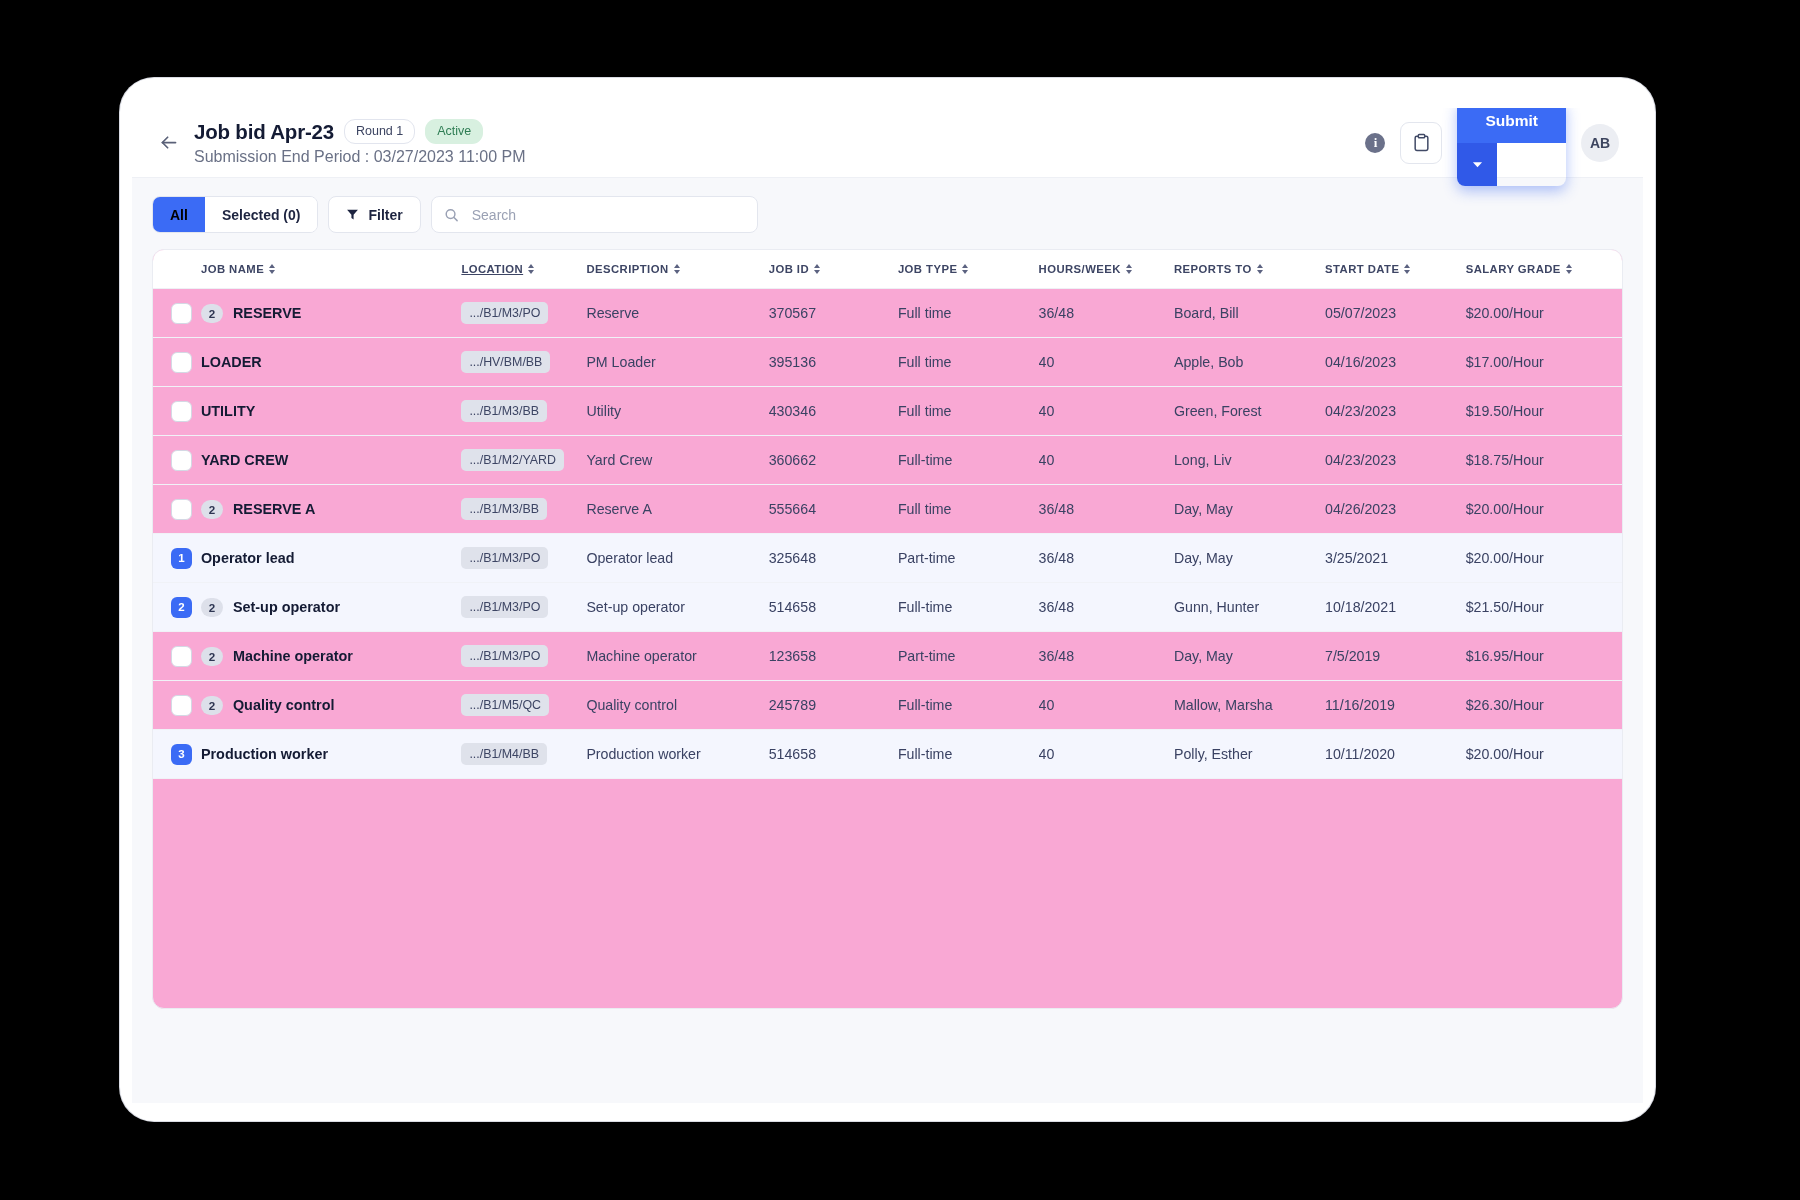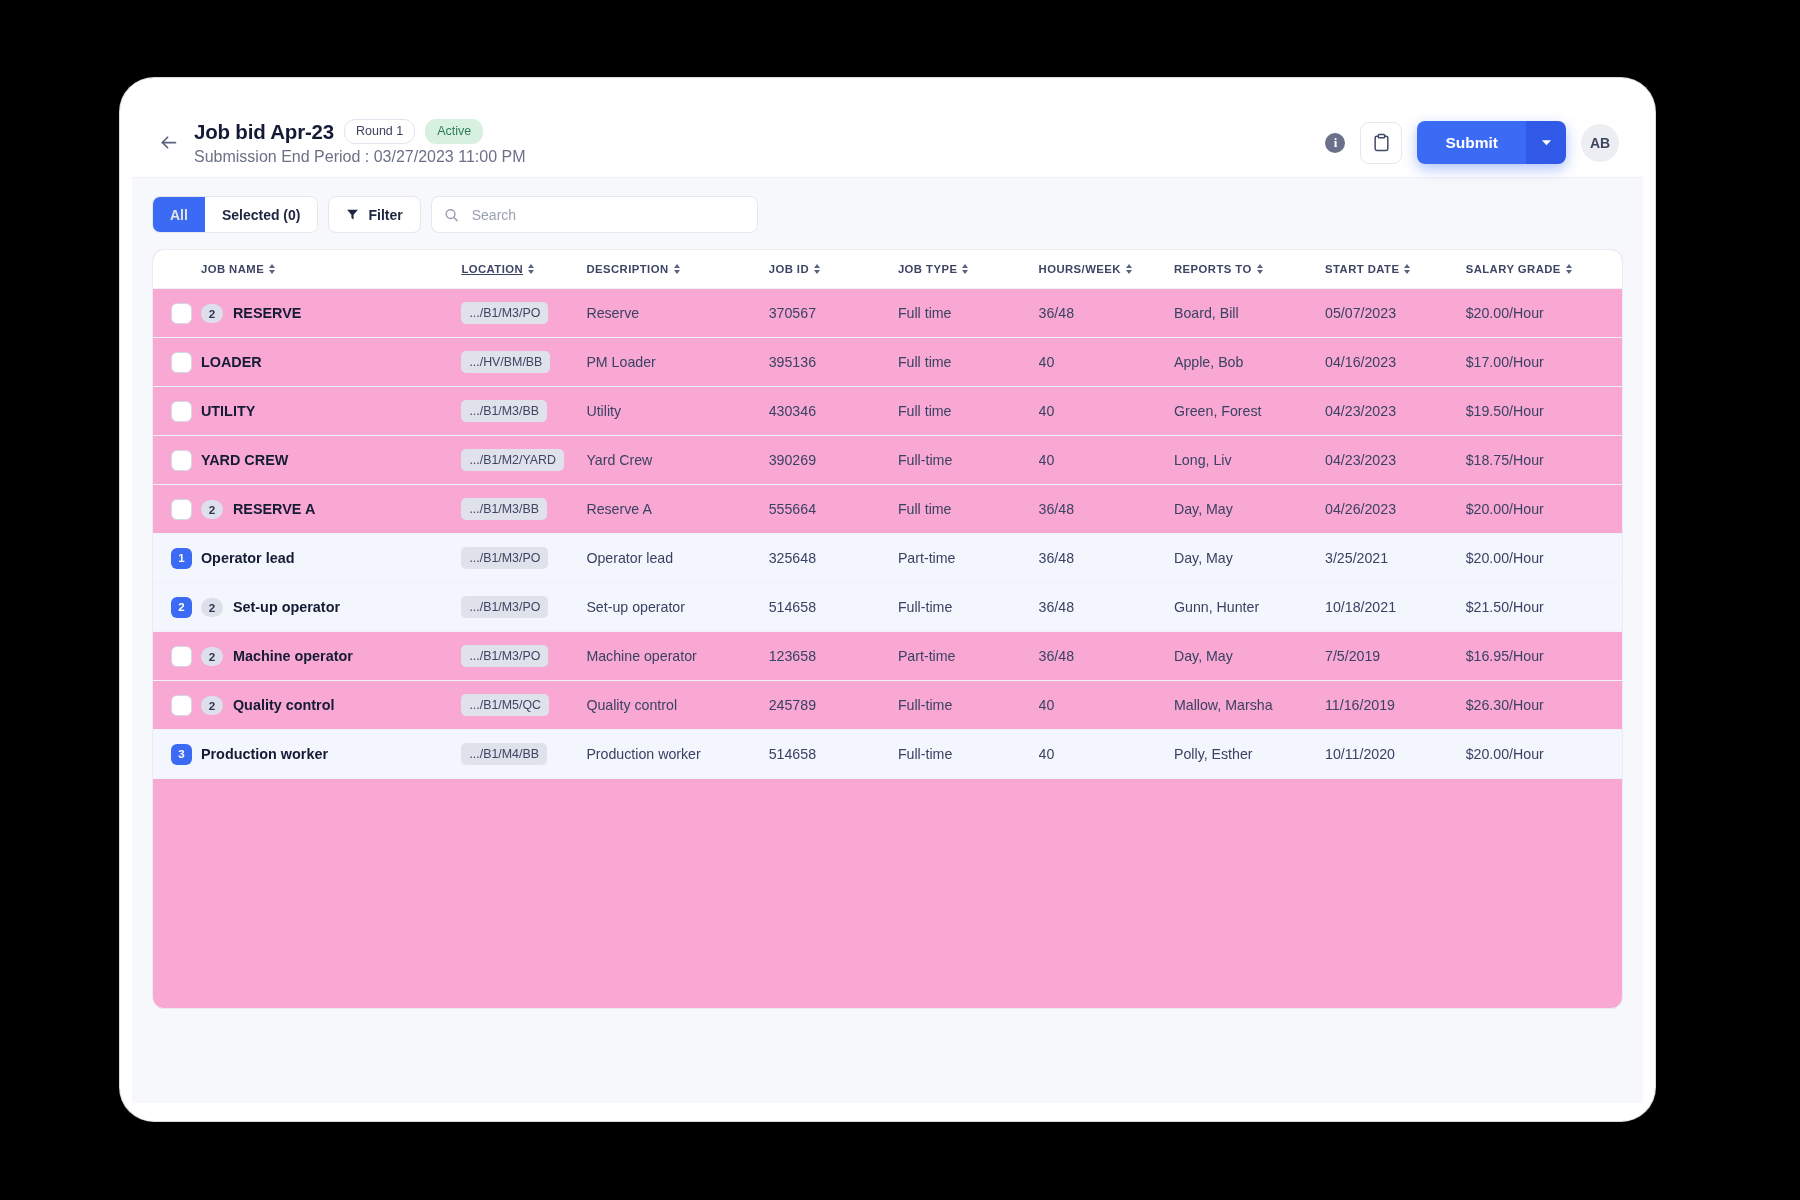--- a/index.html
+++ b/index.html
@@ -81,20 +81,21 @@
   #clipboard-button {
     width: 42px; height: 42px;
     border: 1px solid #e3e6ee; border-radius: 9px;
     background: #fff; display: flex; align-items: center; justify-content: center;
     color: #414a66; cursor: pointer;
   }
   #submit-group {
     display: flex; align-items: stretch;
     border-radius: 8px; overflow: hidden;
     box-shadow: 0 5px 14px rgba(48,94,242,0.38);
+    flex-direction: column;
   }
   #submit-button {
     background: #3b6bf5; color: #ffffff;
     font-size: 15.5px; font-weight: 600;
     border: none; padding: 0 28px; height: 43px;
     cursor: pointer; font-family: inherit;
   }
   #submit-dropdown-toggle {
     background: #3059e8; color: #fff;
     border: none; width: 40px; height: 43px;
@@ -122,21 +123,21 @@
     display: flex; align-items: stretch;
     border: 1px solid #e3e6ee; border-radius: 8px;
     overflow: hidden; background: #fff; height: 37px;
   }
   .toggle-btn {
     font-size: 14px; font-weight: 600;
     padding: 0 17px; border: none; background: #fff; color: #1d2440;
     cursor: pointer; font-family: inherit;
     display: flex; align-items: center;
   }
-  .toggle-btn.active { background: #3b6bf5; color: #e5e5e5; }
+  .toggle-btn.active { background: #3b6bf5; color: #000000; }
   #filter-button {
     height: 37px; display: flex; align-items: center; gap: 9px;
     padding: 8px 17px; background: #fff;
     border: 1px solid #e3e6ee; border-radius: 8px;
     font-size: 14px; font-weight: 600; color: #1d2440;
     cursor: pointer; font-family: inherit;
   }
   #search-wrap {
     position: relative; width: 327px; height: 37px;
   }
@@ -450,21 +451,21 @@
                 <td class="col-check">
                   <div class="checkbox"></div>
                 </td>
                 <td class="col-name">
                   <div class="name-cell">
                     <span class="job-name">YARD CREW</span>
                   </div>
                 </td>
                 <td class="col-loc"><span class="loc-pill">.../B1/M2/YARD</span></td>
                 <td class="col-desc">Yard Crew</td>
-                <td class="col-jobid">390269</td>
+                <td class="col-jobid">360662</td>
                 <td class="col-type">Full-time</td>
                 <td class="col-hours">40</td>
                 <td class="col-rep">Long, Liv</td>
                 <td class="col-start">04/23/2023</td>
                 <td class="col-sal">$18.75/Hour</td>
               </tr>
               <tr>
                 <td class="col-check">
                   <div class="checkbox"></div>
                 </td>

